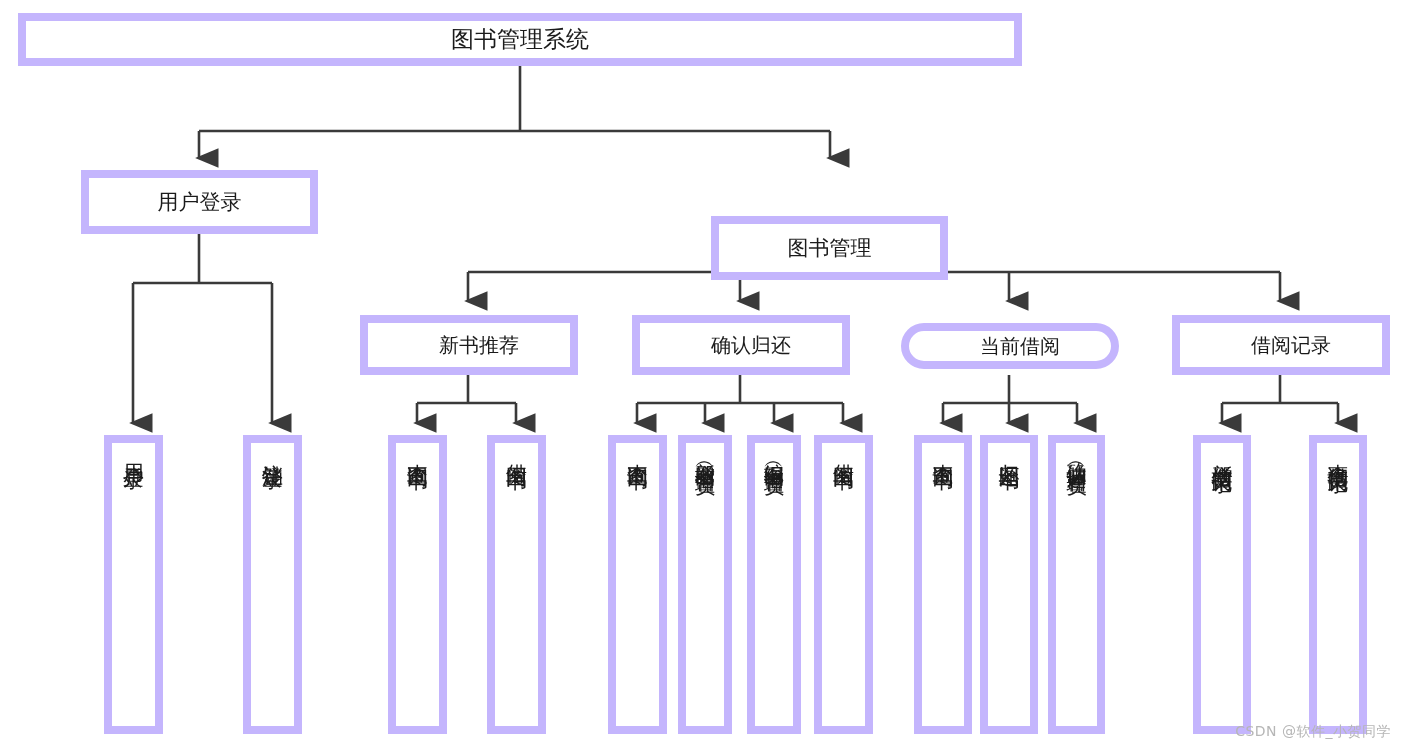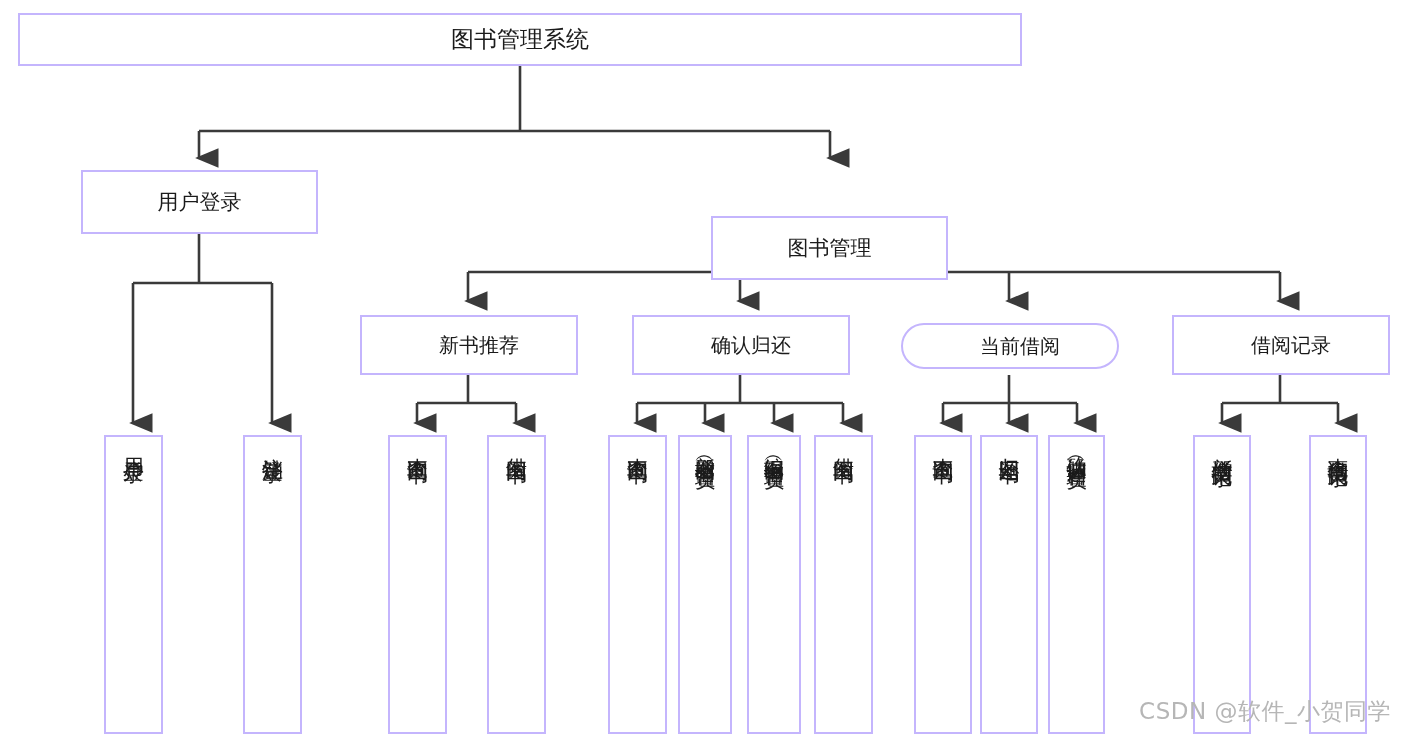--- a/index.html
+++ b/index.html
@@ -21,21 +21,21 @@
     position: absolute;
     left: 0;
     top: 0;
     width: 1405px;
     height: 747px;
   }
   .node-box {
     position: absolute;
     box-sizing: border-box;
     background: #ffffff;
-    border: 2px solid #c4b5fd;
+    border: 8px solid #c4b5fd;
     display: flex;
     align-items: center;
     justify-content: center;
     color: #1b1b1b;
   }
   .node-box.level-0 {
     font-size: 23px;
   }
   .node-box.level-1 {
     font-size: 21px;
@@ -57,22 +57,22 @@
     font-size: 21px;
     color: #1b1b1b;
     white-space: nowrap;
   }
   .leaf-mid .vlabel {
     font-size: 20px;
   }
   .watermark {
     position: absolute;
     right: 14px;
-    bottom: 20px;
-    font-size: 23px;
+    bottom: 6px;
+    font-size: 14px;
     color: #b6b6b6;
     letter-spacing: 0.5px;
     white-space: nowrap;
     pointer-events: none;
   }
 </style>
 </head>
 <body>
 
 <div id="diagram-root">

